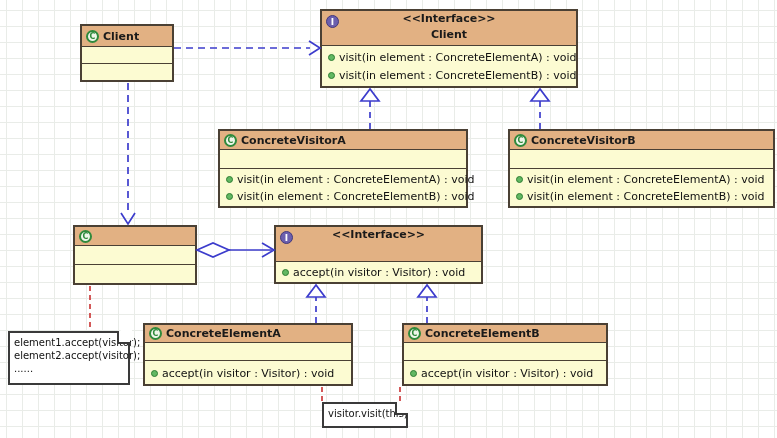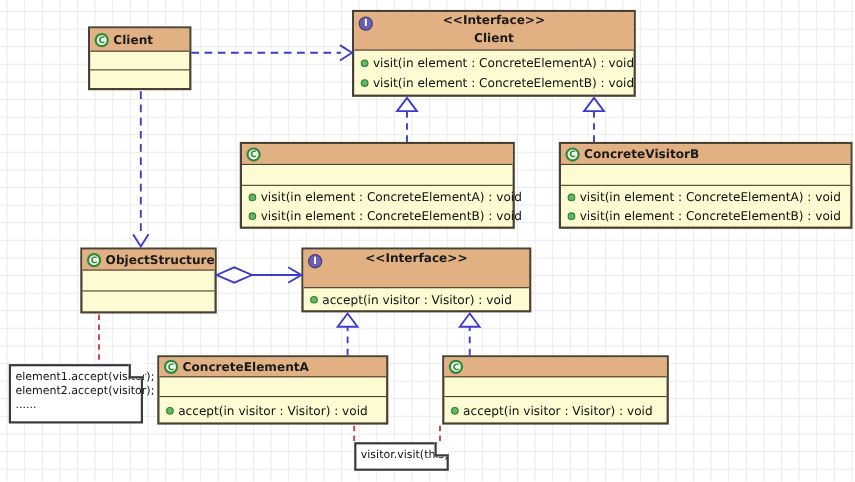--- a/index.html
+++ b/index.html
@@ -130,20 +130,21 @@
       <div class="method">
         <span class="micon"></span>
         <span>visit(in element : ConcreteElementB) : void</span>
       </div>
     </div>
   </div>
 
   <div class="uml-class" style="left:218px; top:129px; width:250px; height:79px;">
     <div class="hdr" style="height:19px;">
       <span class="cicon">C</span>
+      <span class="name">ConcreteVisitorA</span>
     </div>
     <div class="comp" style="flex:0 0 19px;"></div>
     <div class="comp methods">
       <div class="method">
         <span class="micon"></span>
         <span>visit(in element : ConcreteElementA) : void</span>
       </div>
       <div class="method">
         <span class="micon"></span>
         <span>visit(in element : ConcreteElementB) : void</span>
@@ -165,21 +166,20 @@
       <div class="method">
         <span class="micon"></span>
         <span>visit(in element : ConcreteElementB) : void</span>
       </div>
     </div>
   </div>
 
   <div class="uml-class" style="left:73px; top:225px; width:124px; height:60px;">
     <div class="hdr" style="height:19px;">
       <span class="cicon">C</span>
-      <span class="name">ObjectStructure</span>
     </div>
     <div class="comp"></div>
     <div class="comp"></div>
   </div>
 
   <div class="uml-class" style="left:274px; top:225px; width:209px; height:59px;">
     <div class="hdr2" style="height:35px;">
       <span class="iicon">I</span>
       <div class="line">&lt;&lt;Interface&gt;&gt;</div>
     </div>
@@ -201,20 +201,21 @@
       <div class="method">
         <span class="micon"></span>
         <span>accept(in visitor : Visitor) : void</span>
       </div>
     </div>
   </div>
 
   <div class="uml-class" style="left:402px; top:323px; width:206px; height:63px;">
     <div class="hdr" style="height:18px;">
       <span class="cicon">C</span>
+      <span class="name">ConcreteElementB</span>
     </div>
     <div class="comp" style="flex:0 0 18px;"></div>
     <div class="comp methods">
       <div class="method">
         <span class="micon"></span>
         <span>accept(in visitor : Visitor) : void</span>
       </div>
     </div>
   </div>
 

